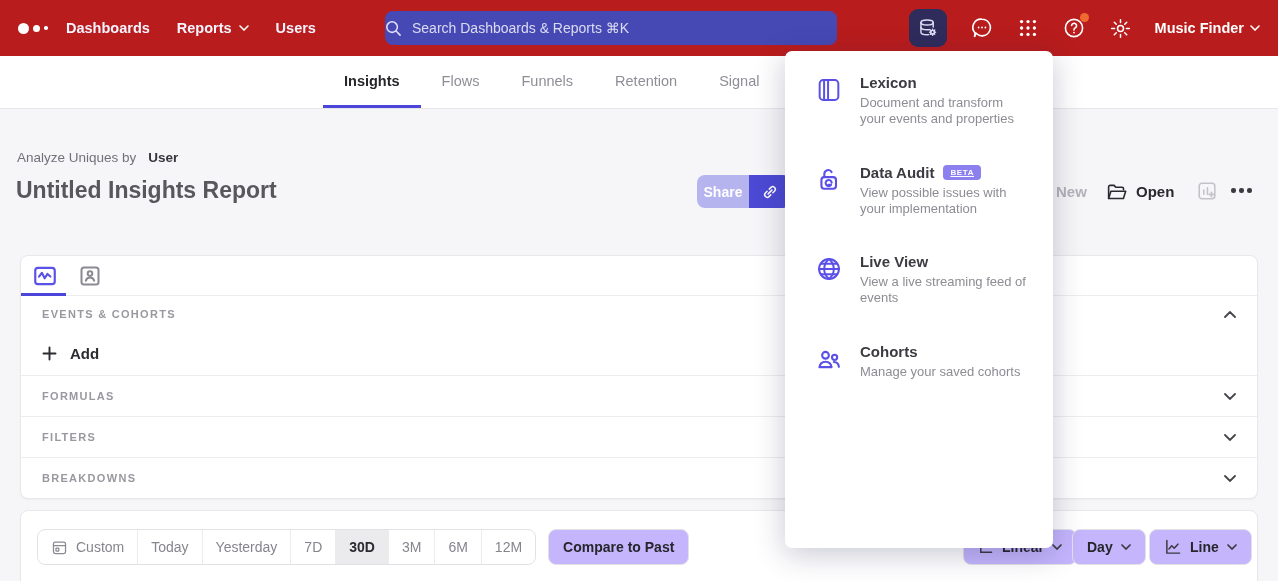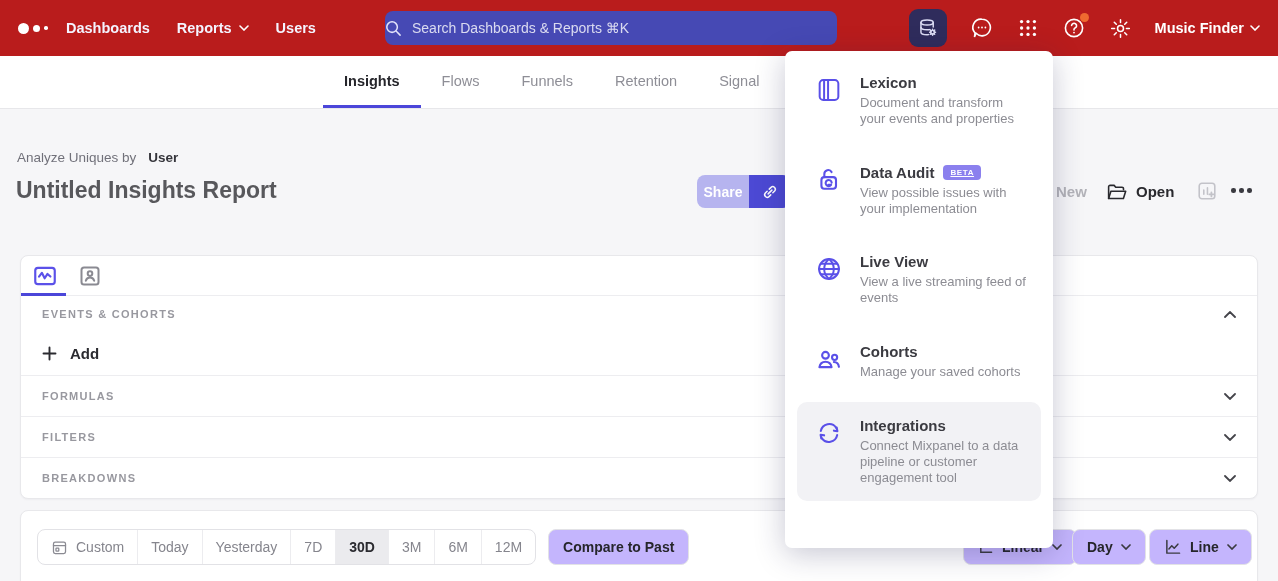--- a/index.html
+++ b/index.html
@@ -374,28 +374,14 @@
         <circle cx="16.8" cy="10.6" r="2.2"></circle>
         <path d="M16.2 14.6c2.4.1 4 1.7 4.3 4.1"></path>
       </svg>
     </span>
     <div class="mi-text">
       <div class="mi-title">Cohorts</div>
       <div class="mi-desc">Manage your saved cohorts</div>
     </div>
   </div>
 
-  <div class="menu-item highlighted">
-    <span class="mi-icon">
-      <svg width="28" height="28" viewBox="0 0 24 24" fill="none" stroke="#5a50e8" stroke-width="1.8" stroke-linecap="round">
-        <path d="M5 10.2a7.3 7.3 0 0 1 13.2-2.6"></path>
-        <path d="M19 13.8a7.3 7.3 0 0 1-13.2 2.6"></path>
-        <path d="M18.6 7.4l.6 3-3-.4" stroke-linejoin="round"></path>
-        <path d="M5.4 16.6l-.6-3 3 .4" stroke-linejoin="round"></path>
-      </svg>
-    </span>
-    <div class="mi-text">
-      <div class="mi-title">Integrations</div>
-      <div class="mi-desc">Connect Mixpanel to a data pipeline or customer engagement tool</div>
-    </div>
-  </div>
 
 </aside>
 
 </body></html>

